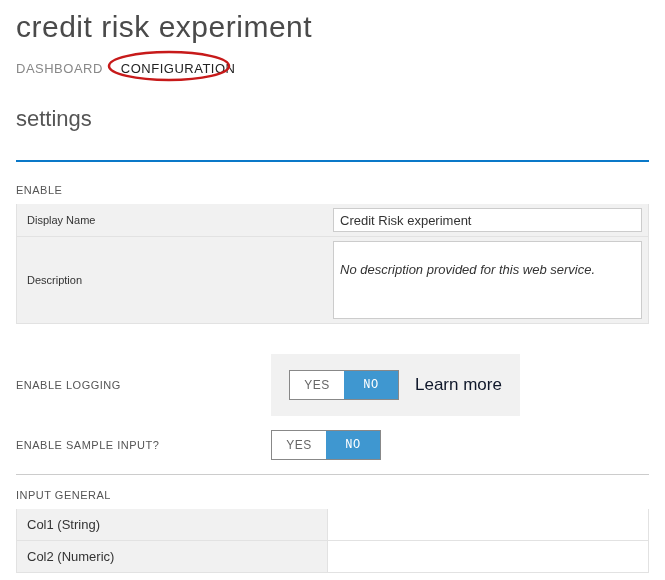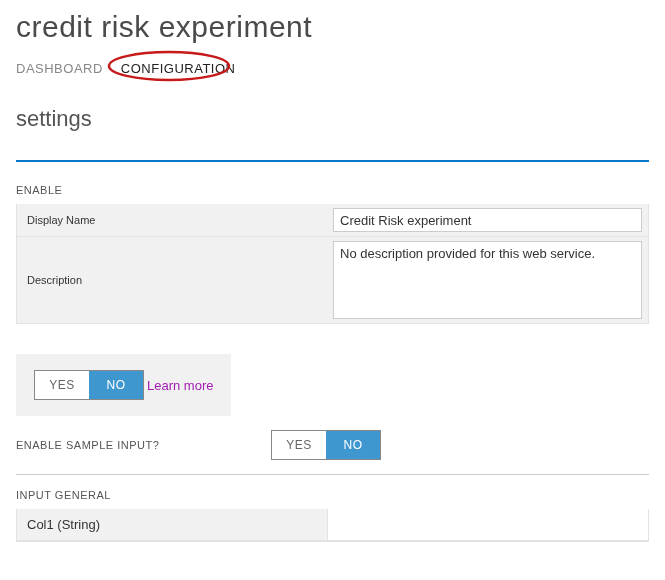--- a/index.html
+++ b/index.html
@@ -92,45 +92,46 @@
       padding: 2px 6px;
       font-size: 13px;
       font-family: inherit;
       color: #333;
       background: #fff;
     }
     .textarea-input {
       width: 100%;
       height: 78px;
       border: 1px solid #ccc;
-      padding: 4px 6px;
+      padding: 20px 6px;
       font-size: 13px;
       font-family: inherit;
       color: #333;
       background: #fff;
       resize: none;
+      font-style: italic;
     }
     .form-section { margin-bottom: 30px; }
     .toggle-row {
       display: flex;
       align-items: center;
       margin-bottom: 14px;
     }
     .toggle-label {
       flex: 0 0 255px;
       font-size: 11px;
       letter-spacing: 0.5px;
       color: #555;
     }
     .toggle-controls {
       background: #f1f1f1;
       padding: 16px 18px;
       display: flex;
       align-items: center;
-      gap: 3px;
+      gap: 16px;
     }
     .toggle-controls.plain {
       background: transparent;
       padding: 0;
     }
     .yesno {
       display: flex;
       border: 1px solid #888;
     }
     .yesno .opt {
@@ -141,24 +142,25 @@
       justify-content: center;
       font-size: 12px;
       cursor: pointer;
       background: #fff;
       color: #666;
       letter-spacing: 0.5px;
     }
     .yesno .opt.selected {
       background: #3f97d0;
       color: #fff;
+      font-family: Liberation Mono, monospace;
     }
     .learn-link {
-      font-size: 13px;
-      color: #a21caf;
+      font-size: 17px;
+      color: #0f172a;
       cursor: pointer;
     }
     .grey-rule {
       height: 1px;
       background: #ccc;
       margin: 10px 0 14px 0;
     }
     .schema-row {
       display: flex;
       align-items: stretch;
@@ -207,20 +209,21 @@
   </div>
   <div class="form-row">
     <div class="form-label">Description</div>
     <div class="form-value">
       <textarea class="textarea-input" id="desc-area" style="">No description provided for this web service.</textarea>
     </div>
   </div>
 </div>
 
 <div class="toggle-row">
+  <div class="toggle-label">ENABLE LOGGING</div>
   <div class="toggle-controls">
     <div class="yesno">
       <div class="opt">YES</div>
       <div class="opt selected">NO</div>
     </div>
     <span class="learn-link">Learn more</span>
   </div>
 </div>
 
 <div class="toggle-row">
@@ -234,14 +237,15 @@
 </div>
 
 <div class="grey-rule"></div>
 
 <div class="group-label">INPUT GENERAL</div>
 <div class="schema-row">
   <div class="schema-label">Col1 (String)</div>
   <div class="schema-value"></div>
 </div>
 <div class="schema-row">
+  <div class="schema-label">Col2 (Numeric)</div>
   <div class="schema-value"></div>
 </div>
 
 </body></html>

